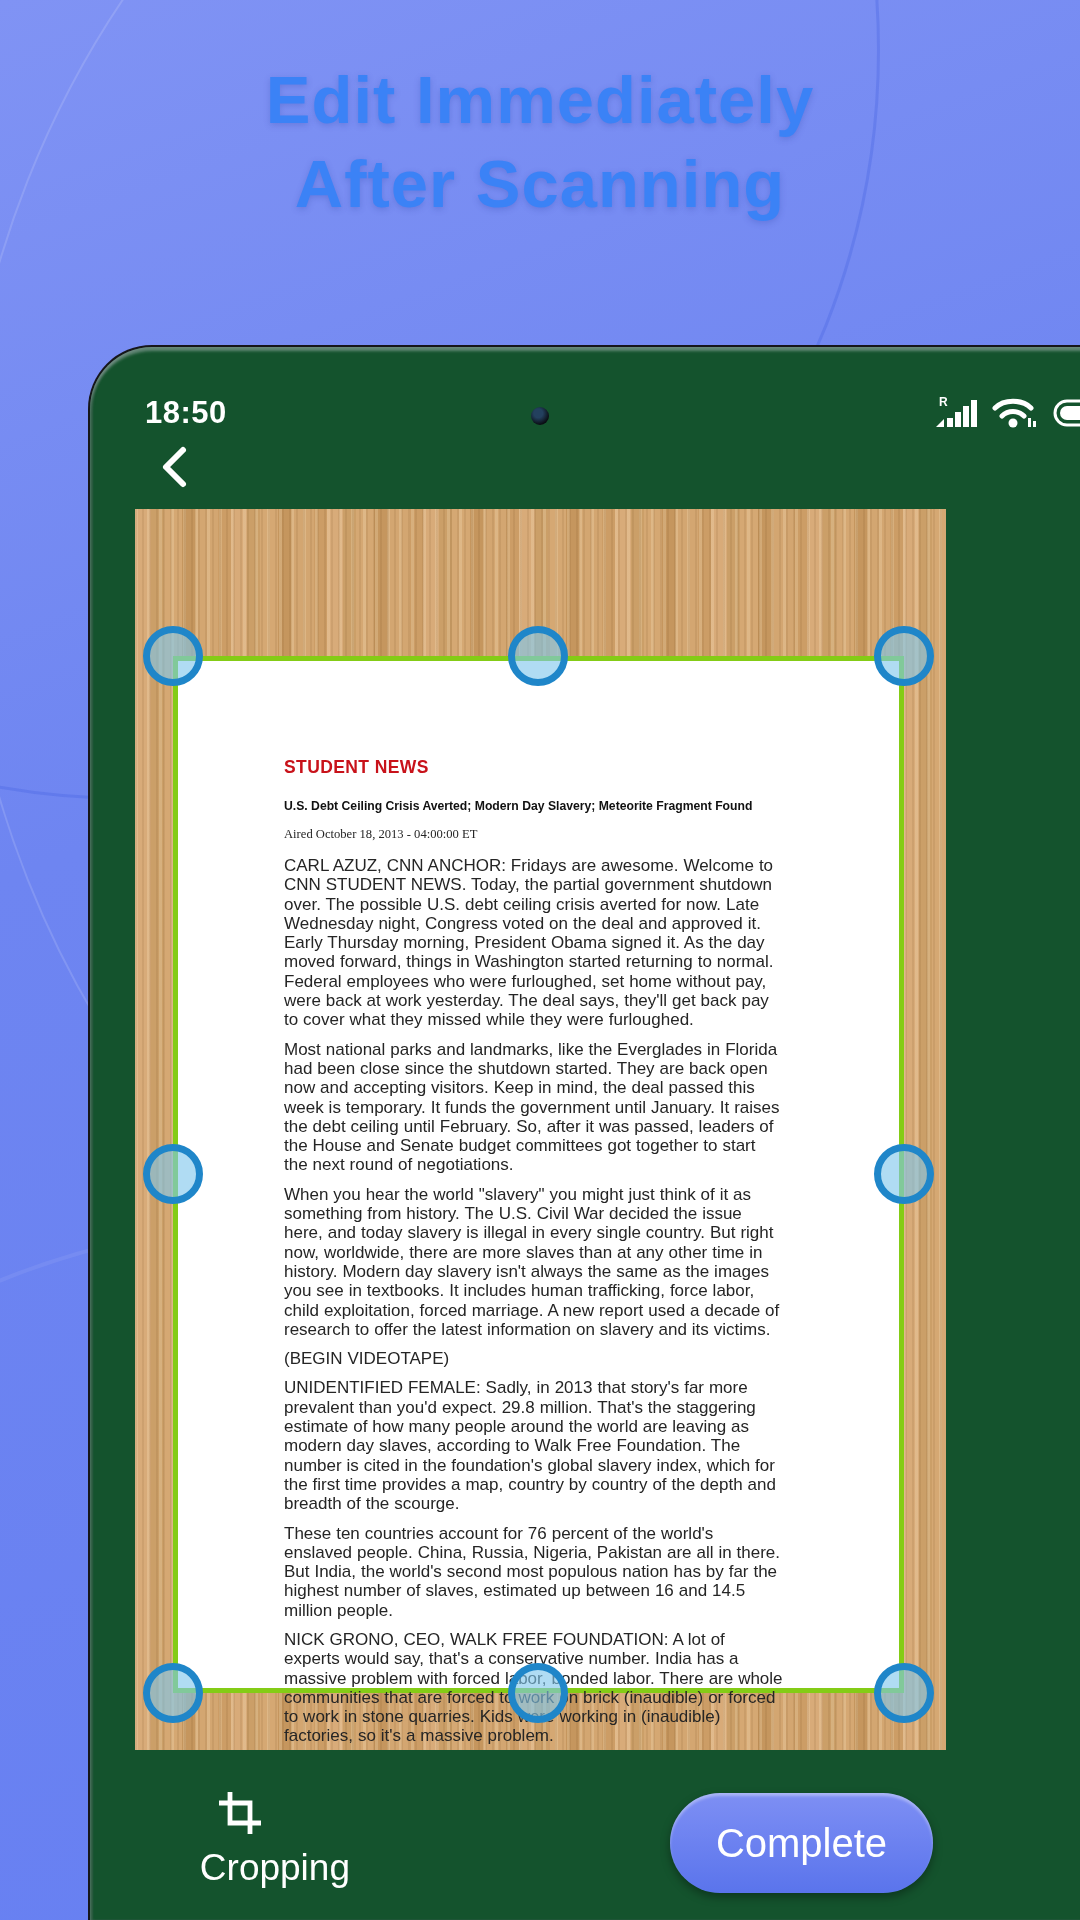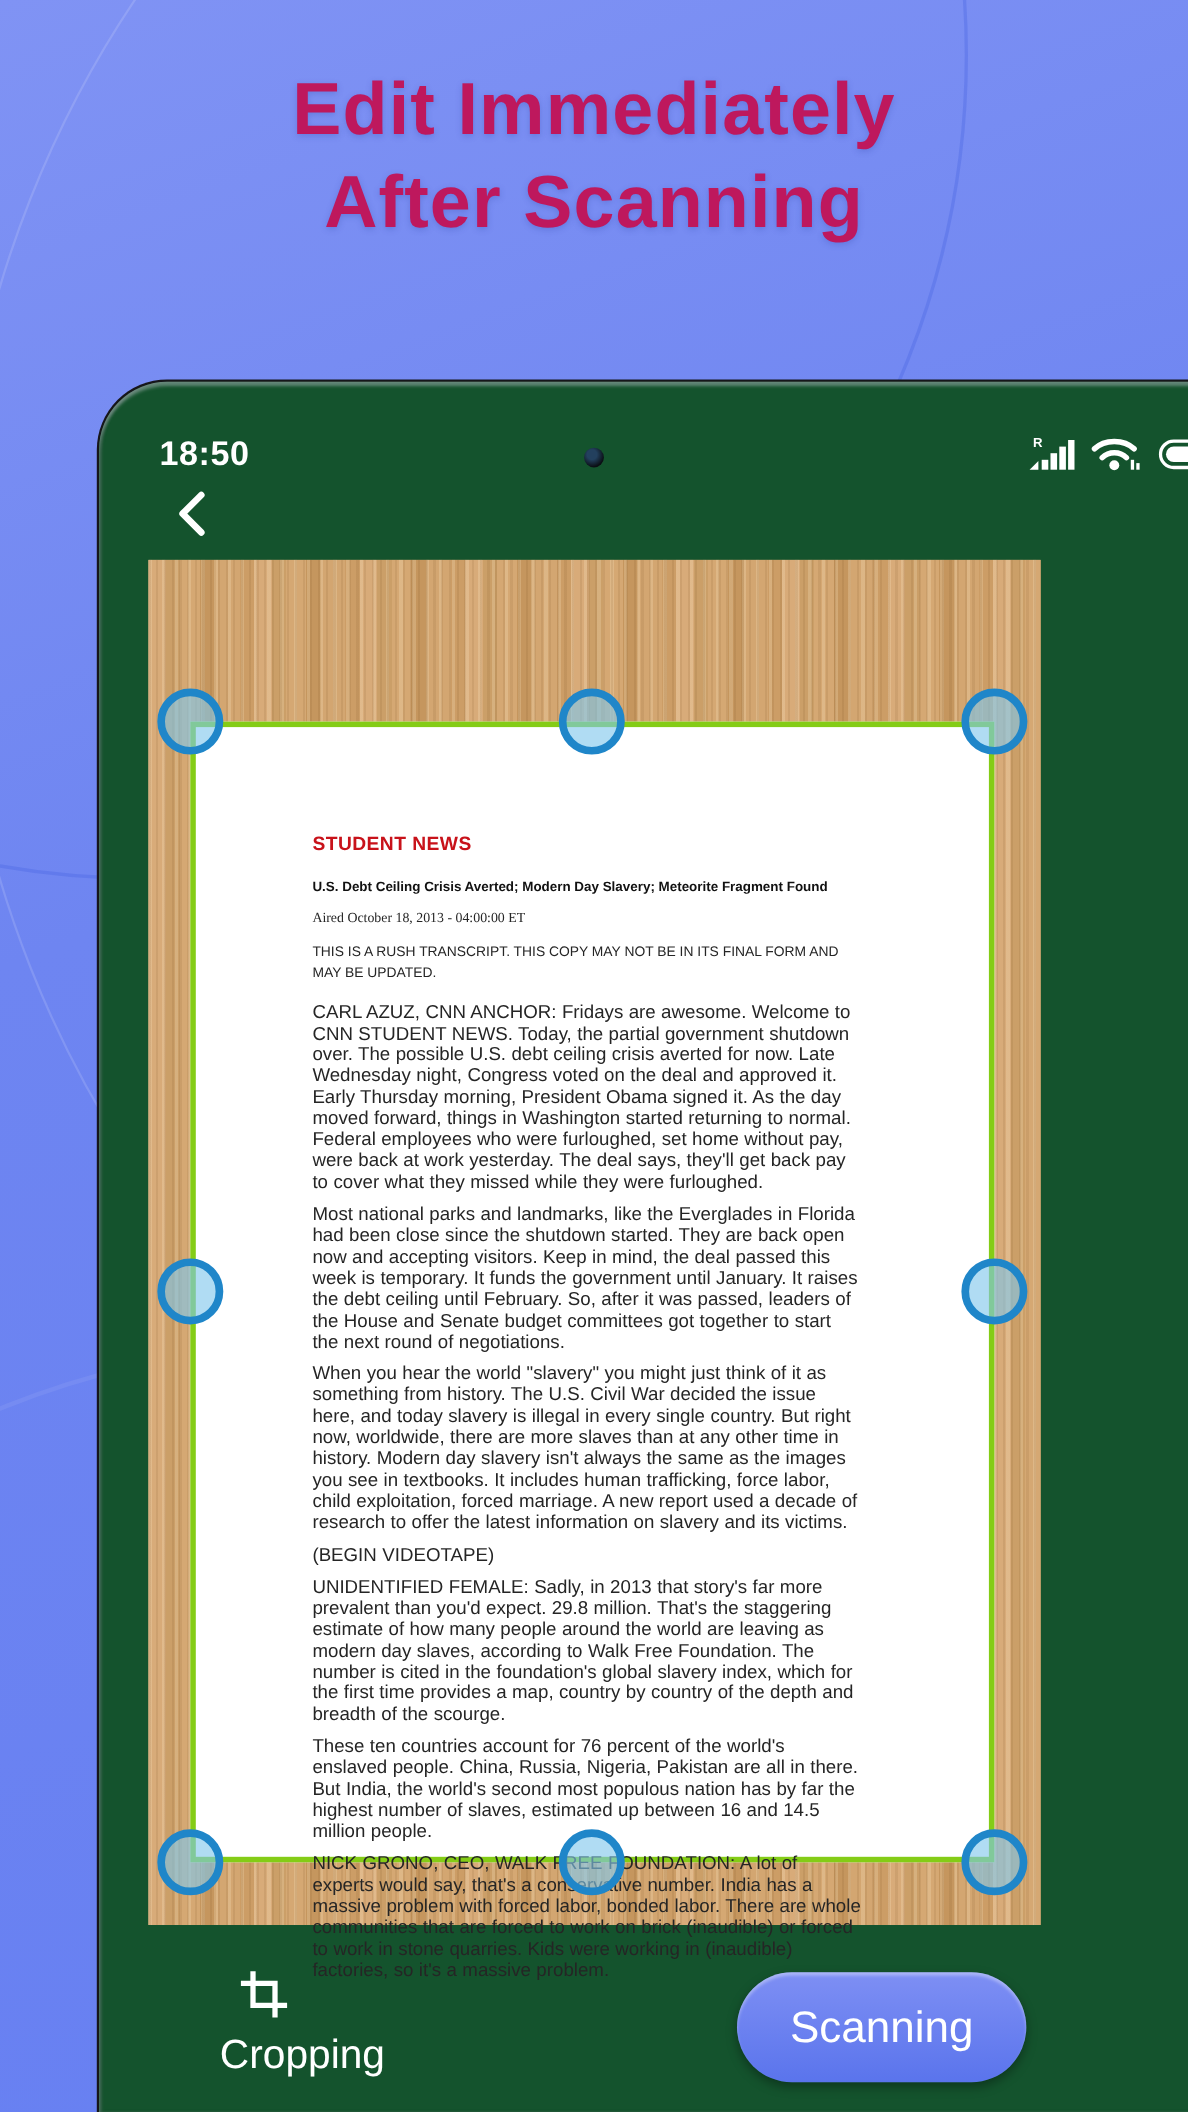--- a/index.html
+++ b/index.html
@@ -8,21 +8,21 @@
          background:linear-gradient(160deg,#8093f4 0%,#6e85f1 38%,#667ff2 100%); }
 
   
   .bg-curve { position:absolute; border-radius:50%; pointer-events:none; }
   .curve-a { width:1500px; height:1500px; border:3px solid rgba(73,99,226,0.35); left:-620px; top:-700px; }
   .curve-b { width:1900px; height:1900px; border:2px solid rgba(255,255,255,0.14); right:-780px; top:-420px; }
   .curve-c { width:1600px; height:1600px; border:4px solid rgba(255,255,255,0.07); left:-500px; bottom:-900px; }
 
   
   .promo-title { position:absolute; top:58px; left:0; width:100%; text-align:center;
-    color:#be185d; font-weight:bold; font-size:67px; line-height:84px; letter-spacing:1px;
+    color:#3b82f6; font-weight:bold; font-size:67px; line-height:84px; letter-spacing:1px;
     text-shadow:0 2px 6px rgba(40,60,160,0.25); }
 
   
   .phone { position:absolute; left:90px; top:347px; width:1068px; height:1573px;
     background:#14532d; border-radius:62px 62px 0 0;
     box-shadow:0 0 0 2px #16161a, inset 0 4px 3px rgba(190,195,205,0.45),
                inset 3px 0 2px rgba(120,120,130,0.25), inset -3px 0 2px rgba(120,120,130,0.25); }
   .side-btn { position:absolute; right:-7px; width:9px; background:#2c2c31; border-radius:4px; }
   .side-btn.vol { top:475px; height:48px; }
   .side-btn.pwr { top:535px; height:100px; }
@@ -125,21 +125,20 @@
     </svg>
   </div>
 
   <div class="photo"></div>
 
   <div class="crop-rect">
     <div class="doc-content">
       <div class="doc-title">STUDENT NEWS</div>
       <div class="doc-headline">U.S. Debt Ceiling Crisis Averted; Modern Day Slavery; Meteorite Fragment Found</div>
       <div class="doc-aired">Aired October 18, 2013 - 04:00:00 ET</div>
-      <div class="doc-notice">THIS IS A RUSH TRANSCRIPT. THIS COPY MAY NOT BE IN ITS FINAL FORM AND MAY BE UPDATED.</div>
       <div>
           <p class="doc-para">CARL AZUZ, CNN ANCHOR: Fridays are awesome. Welcome to CNN STUDENT NEWS. Today, the partial government shutdown over. The possible U.S. debt ceiling crisis averted for now. Late Wednesday night, Congress voted on the deal and approved it. Early Thursday morning, President Obama signed it. As the day moved forward, things in Washington started returning to normal. Federal employees who were furloughed, set home without pay, were back at work yesterday. The deal says, they'll get back pay to cover what they missed while they were furloughed.</p>
           <p class="doc-para">Most national parks and landmarks, like the Everglades in Florida had been close since the shutdown started. They are back open now and accepting visitors. Keep in mind, the deal passed this week is temporary. It funds the government until January. It raises the debt ceiling until February. So, after it was passed, leaders of the House and Senate budget committees got together to start the next round of negotiations.</p>
           <p class="doc-para">When you hear the world "slavery" you might just think of it as something from history. The U.S. Civil War decided the issue here, and today slavery is illegal in every single country. But right now, worldwide, there are more slaves than at any other time in history. Modern day slavery isn't always the same as the images you see in textbooks. It includes human trafficking, force labor, child exploitation, forced marriage. A new report used a decade of research to offer the latest information on slavery and its victims.</p>
           <p class="doc-para">(BEGIN VIDEOTAPE)</p>
           <p class="doc-para">UNIDENTIFIED FEMALE: Sadly, in 2013 that story's far more prevalent than you'd expect. 29.8 million. That's the staggering estimate of how many people around the world are leaving as modern day slaves, according to Walk Free Foundation. The number is cited in the foundation's global slavery index, which for the first time provides a map, country by country of the depth and breadth of the scourge.</p>
           <p class="doc-para">These ten countries account for 76 percent of the world's enslaved people. China, Russia, Nigeria, Pakistan are all in there. But India, the world's second most populous nation has by far the highest number of slaves, estimated up between 16 and 14.5 million people.</p>
           <p class="doc-para">NICK GRONO, CEO, WALK FREE FOUNDATION: A lot of experts would say, that's a conservative number. India has a massive problem with forced labor, bonded labor. There are whole communities that are forced to work on brick (inaudible) or forced to work in stone quarries. Kids were working in (inaudible) factories, so it's a massive problem.</p>
         </div>
     </div>
@@ -155,14 +154,14 @@
   <div class="handle" style="left:784px; top:1316px;"></div>
 
   <div class="toolbar-cropping">
     <svg class="crop-icon" width="48" height="48" viewBox="0 0 24 24">
       <path d="M7 1.5 L7 17 L22.5 17" fill="none" stroke="#fff" stroke-width="2.4"></path>
       <path d="M1.5 7 L17 7 L17 22.5" fill="none" stroke="#fff" stroke-width="2.4"></path>
     </svg>
     <div class="cropping-label">Cropping</div>
   </div>
 
-  <button class="complete-btn">Scanning</button>
+  <button class="complete-btn">Complete</button>
 </div>
 
 </body></html>

